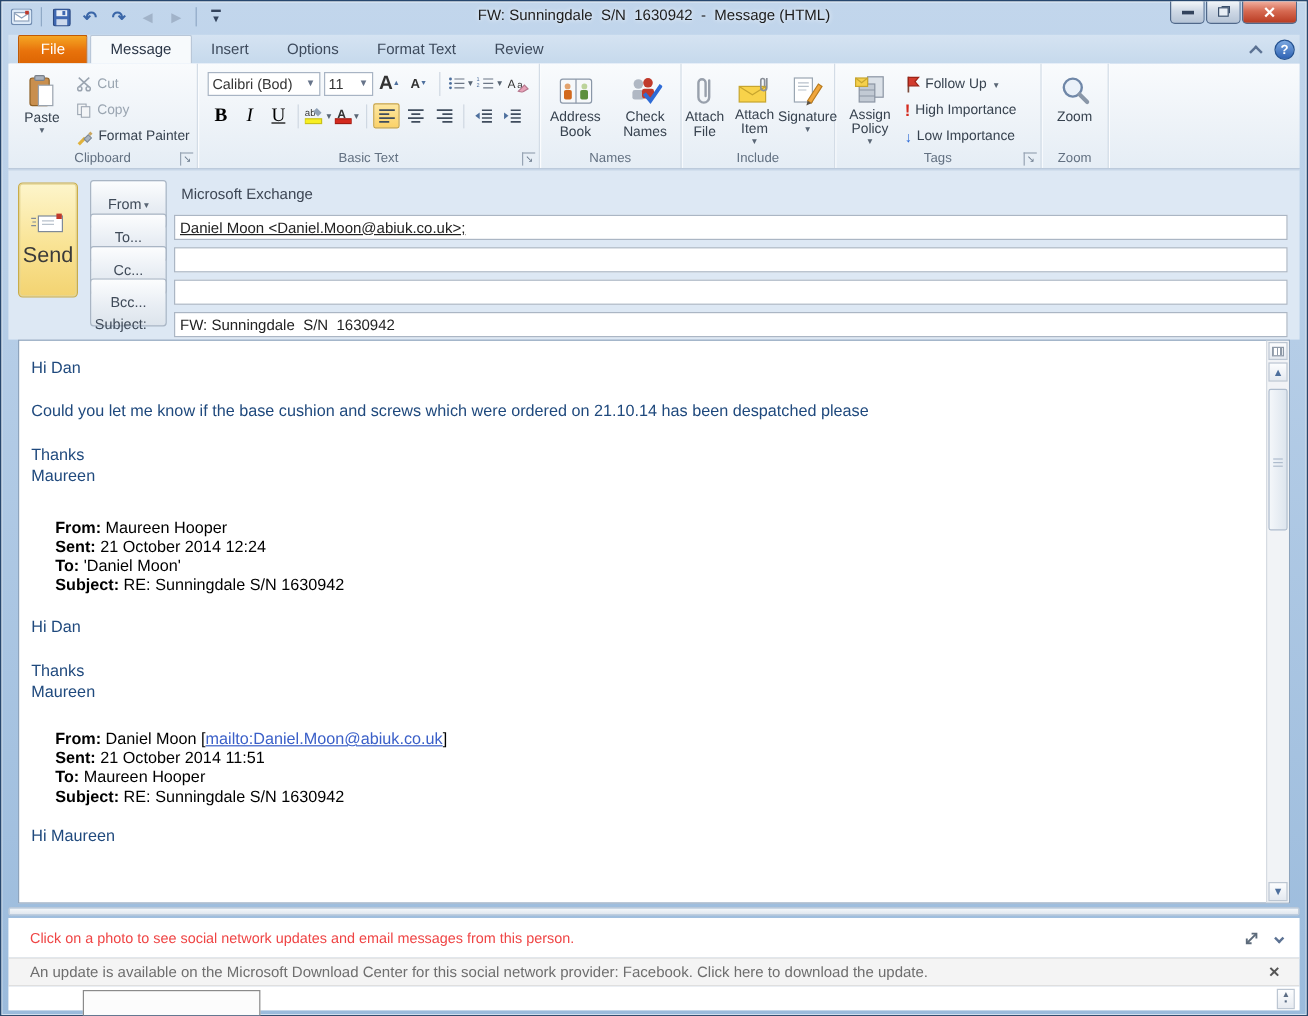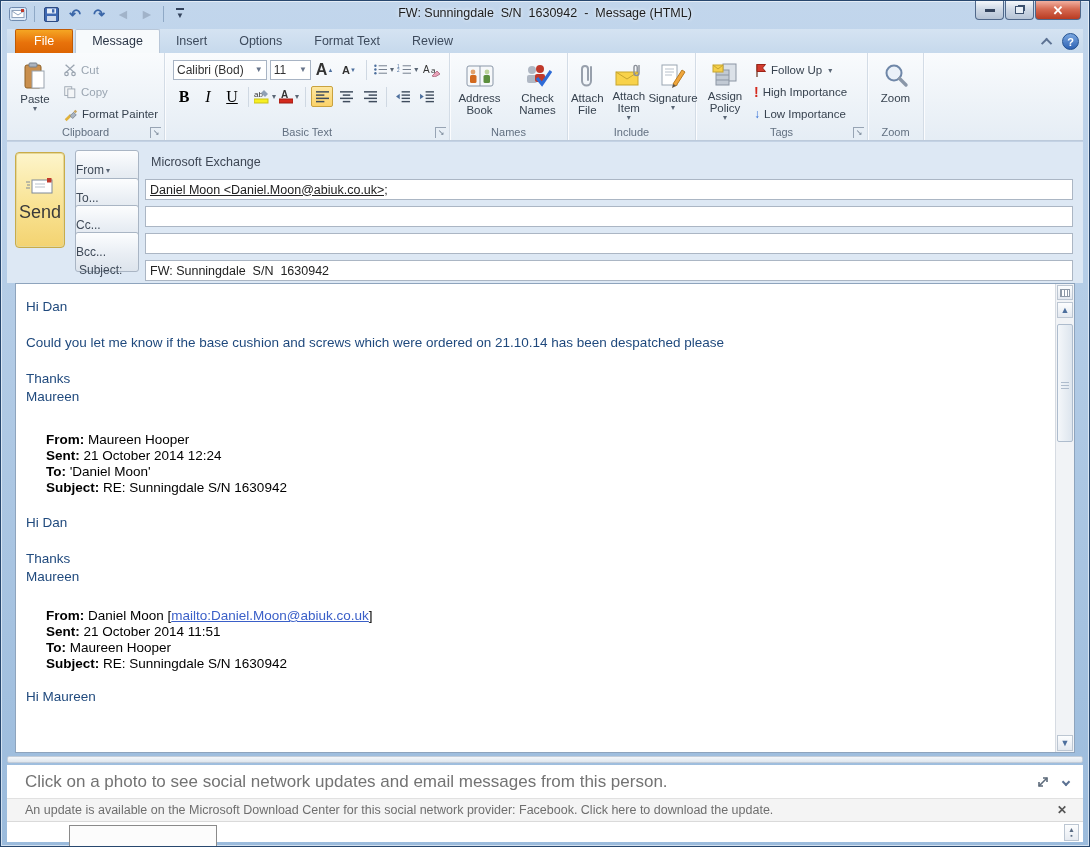--- a/index.html
+++ b/index.html
@@ -63,21 +63,21 @@
   .vsep { width:1px; height:20px; background:#cfd8e2; margin:0 3px; }
   
   .msgheader { position:absolute; top:140px; left:6px; right:6px; height:142px;
     background:#dde8f4; border-top:1px solid #c3d2e4; }
   .sendbtn { position:absolute; left:8px; top:10px; width:50px; height:96px;
     background:linear-gradient(#fdf5cb,#f9e394 55%,#f3d371); border:1px solid #c9ac49; border-radius:4px;
     display:flex; flex-direction:column; align-items:center; justify-content:center; gap:5px;
     font-size:18px; color:#3a3a3a; box-shadow:0 0 0 1px #e6d795 inset; }
   .hbtn { position:absolute; left:68px; width:64px; height:40px;
     background:linear-gradient(#fcfdfe,#e9eef4 55%,#dde4ec); border:1px solid #a9b5c4; border-radius:3px;
-    font-size:12px; color:#3f4a58; display:flex; align-items:center; }
+    font-size:12px; color:#3f4a58; display:flex; align-items:center; justify-content:center; }
   .hfield { position:absolute; left:138px; right:10px; height:21px; background:#fff;
     border:1px solid #abb6c4; font-size:12.5px; color:#222; display:flex; align-items:center; padding:0 4px; }
   .from-value { position:absolute; left:144px; top:13px; font-size:12.5px; color:#3d4654; }
   .subj-label { position:absolute; left:72px; top:121px; font-size:12px; color:#3f4a58; }
   
   .bodywrap { position:absolute; top:282px; left:14px; right:14px; height:470px;
     background:#fff; border:1px solid #8ea4bd; }
   .bodytext { position:absolute; top:0; bottom:0; left:0; right:19px; overflow:hidden; padding-left:10px; }
   .bodytext p { font-size:13.5px; line-height:18px; color:#1F497D; white-space:pre-wrap; width:1030px; }
   .bodytext .qhdr { font-size:13.5px; line-height:16px; color:#000; white-space:pre-wrap; }
@@ -94,21 +94,21 @@
     border:1px solid #bcc6d2; color:#4d6f9d; font-size:9px; display:flex; align-items:center; justify-content:center; }
   .sthumb { position:absolute; left:1px; right:1px; top:40px; height:118px;
     background:linear-gradient(90deg,#f4f7fa,#dde5ee); border:1px solid #aebccd; border-radius:2px; }
   .sthumb::after { content:""; position:absolute; left:3px; right:3px; top:52%; height:1px;
     box-shadow:0 -3px 0 #aebccd, 0 0 0 #aebccd, 0 3px 0 #aebccd; background:#aebccd; }
   
   .splitter { position:absolute; top:755px; left:6px; right:6px; height:7px;
     background:linear-gradient(#f4f7fa,#dfe6ee); border:1px solid #c3cdd9; border-radius:2px; }
   .people { position:absolute; top:764px; left:6px; right:6px; height:33px; background:#fff;
     display:flex; align-items:center; }
-  .people-msg { font-size:17px; color:#737373; padding-left:18px; }
+  .people-msg { font-size:12px; color:#ef4444; padding-left:18px; }
   .people-icons { margin-left:auto; display:flex; gap:14px; padding-right:14px; align-items:center; color:#5c6possible-a; color:#5c6a7a; }
   .banner { position:absolute; top:797px; left:6px; right:6px; height:24px; background:#f4f4f4;
     border-top:1px solid #e1e1e1; border-bottom:1px solid #dadada; display:flex; align-items:center; }
   .banner-text { font-size:12.5px; color:#6e6e6e; padding-left:18px; }
   .banner-close { margin-left:auto; padding-right:16px; color:#555; font-weight:bold; font-size:12px; }
   .photostrip { position:absolute; top:821px; left:6px; right:6px; height:20px; background:#fff; }
   .photobox { position:absolute; left:62px; top:3px; width:148px; height:24px; background:#fcfcfc; border:1px solid #8a8a8a; }
   .ministepper { position:absolute; right:4px; top:2px; width:15px; height:17px; background:linear-gradient(#fcfdfe,#e7ebf1);
     border:1px solid #bcc6d2; color:#5a6c84; font-size:7px; display:flex; flex-direction:column; align-items:center; justify-content:center; line-height:6px; }
   .chev-down-sm { width:6px; height:6px; border-right:2px solid #5c7293; border-bottom:2px solid #5c7293; transform:rotate(45deg); }

